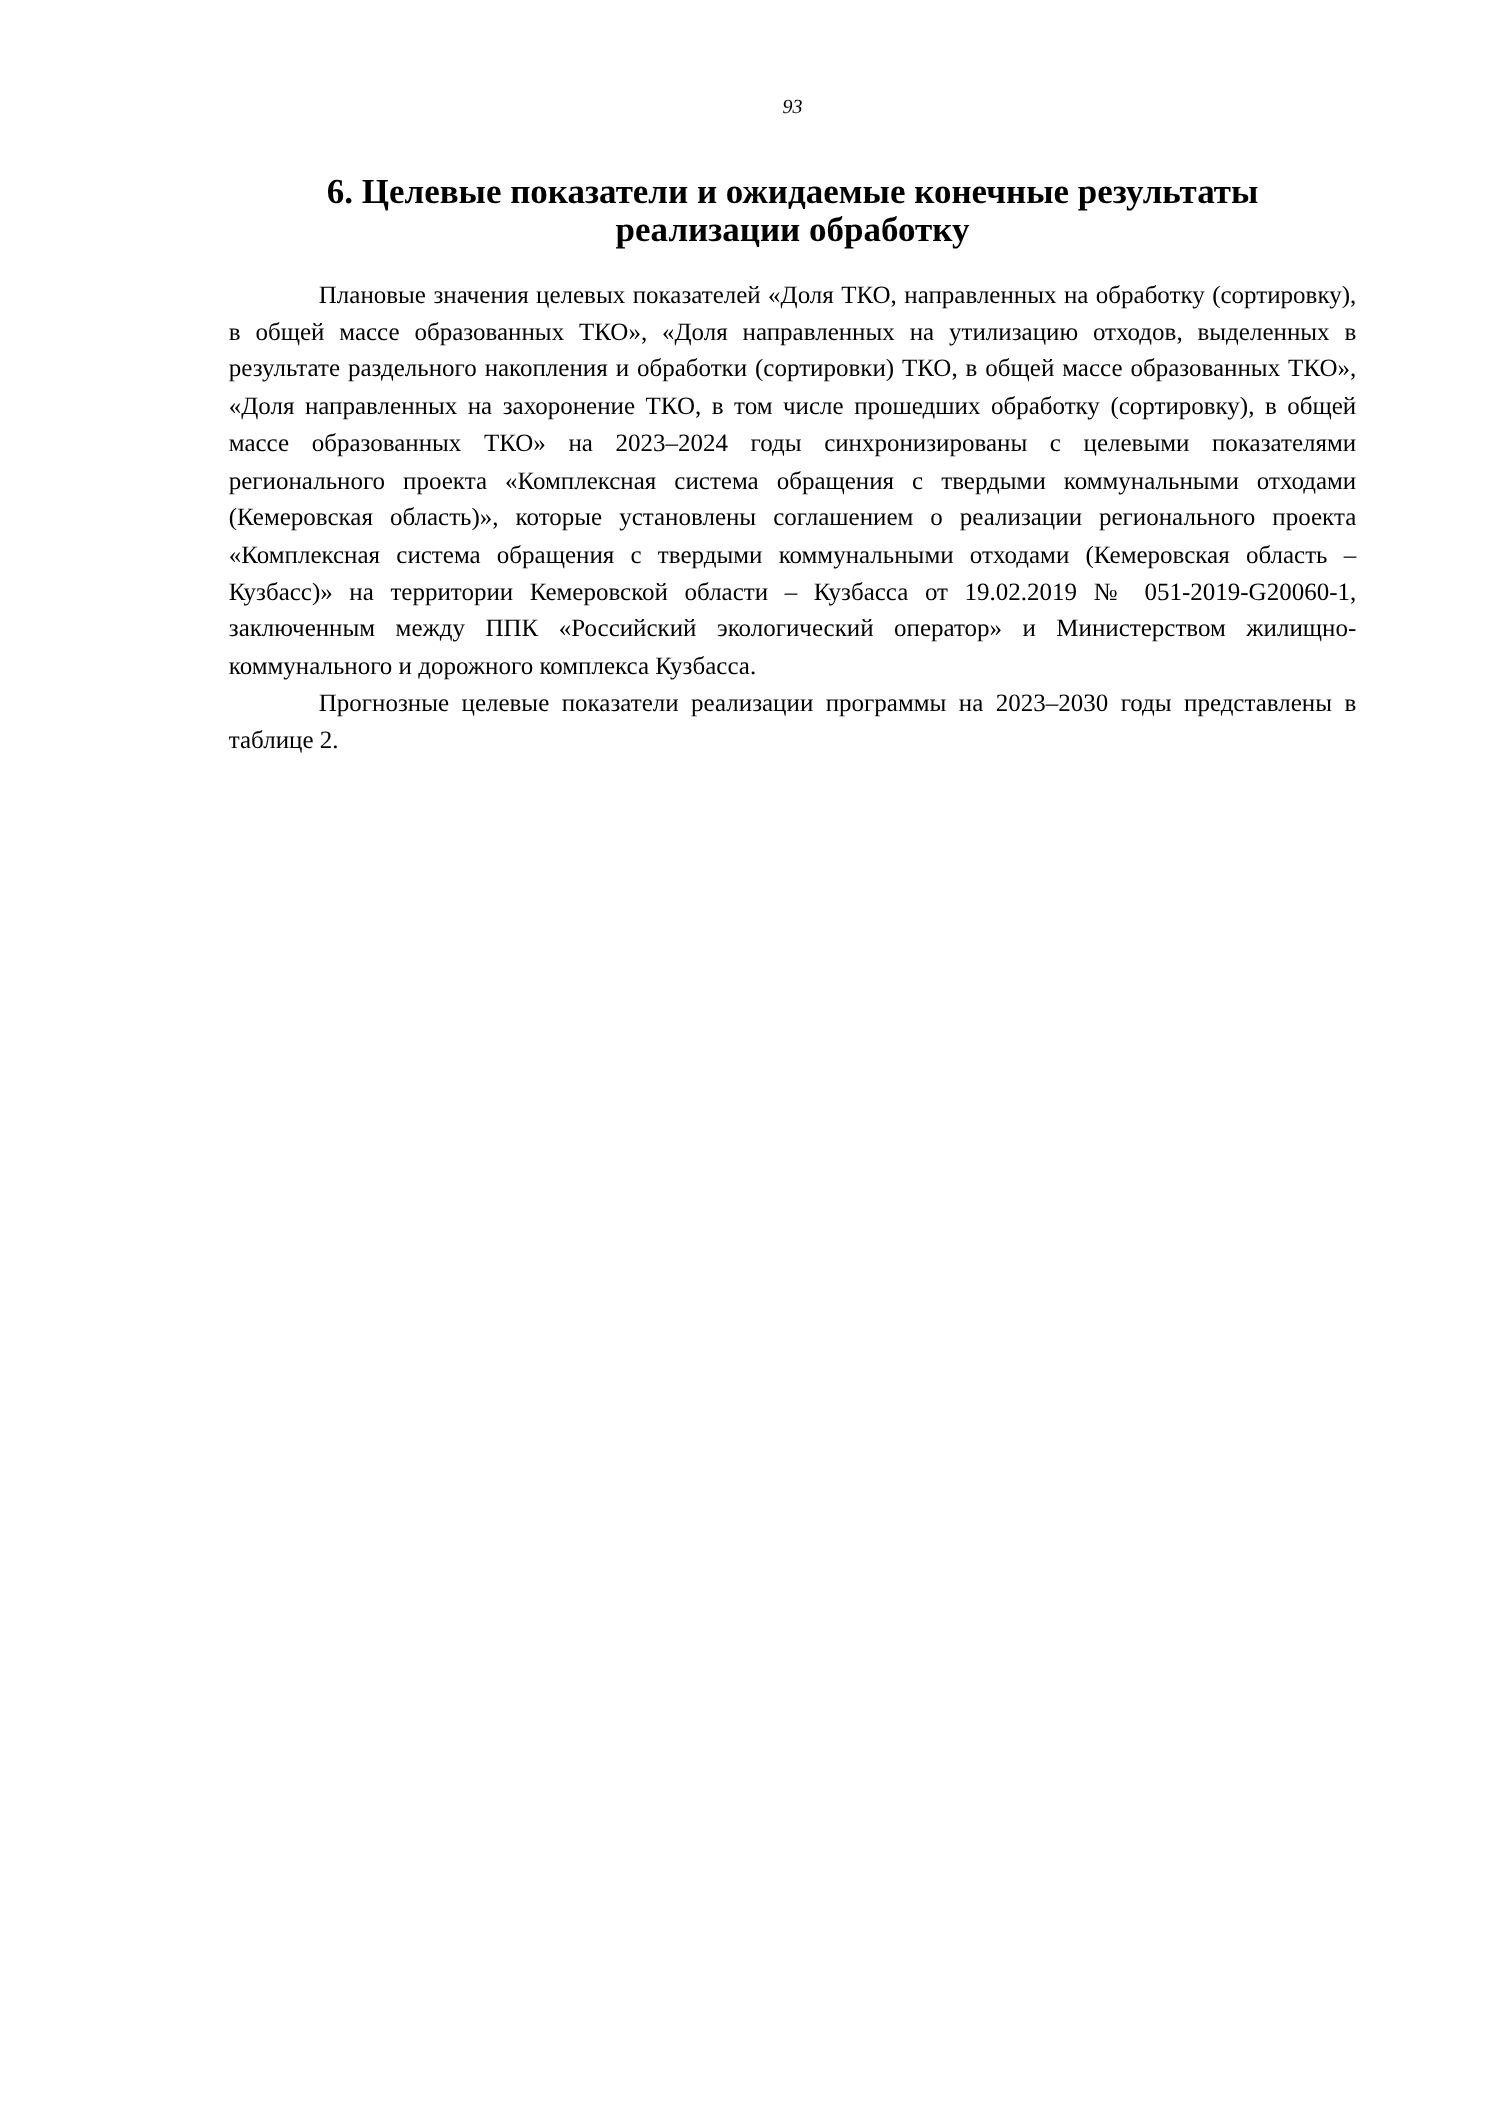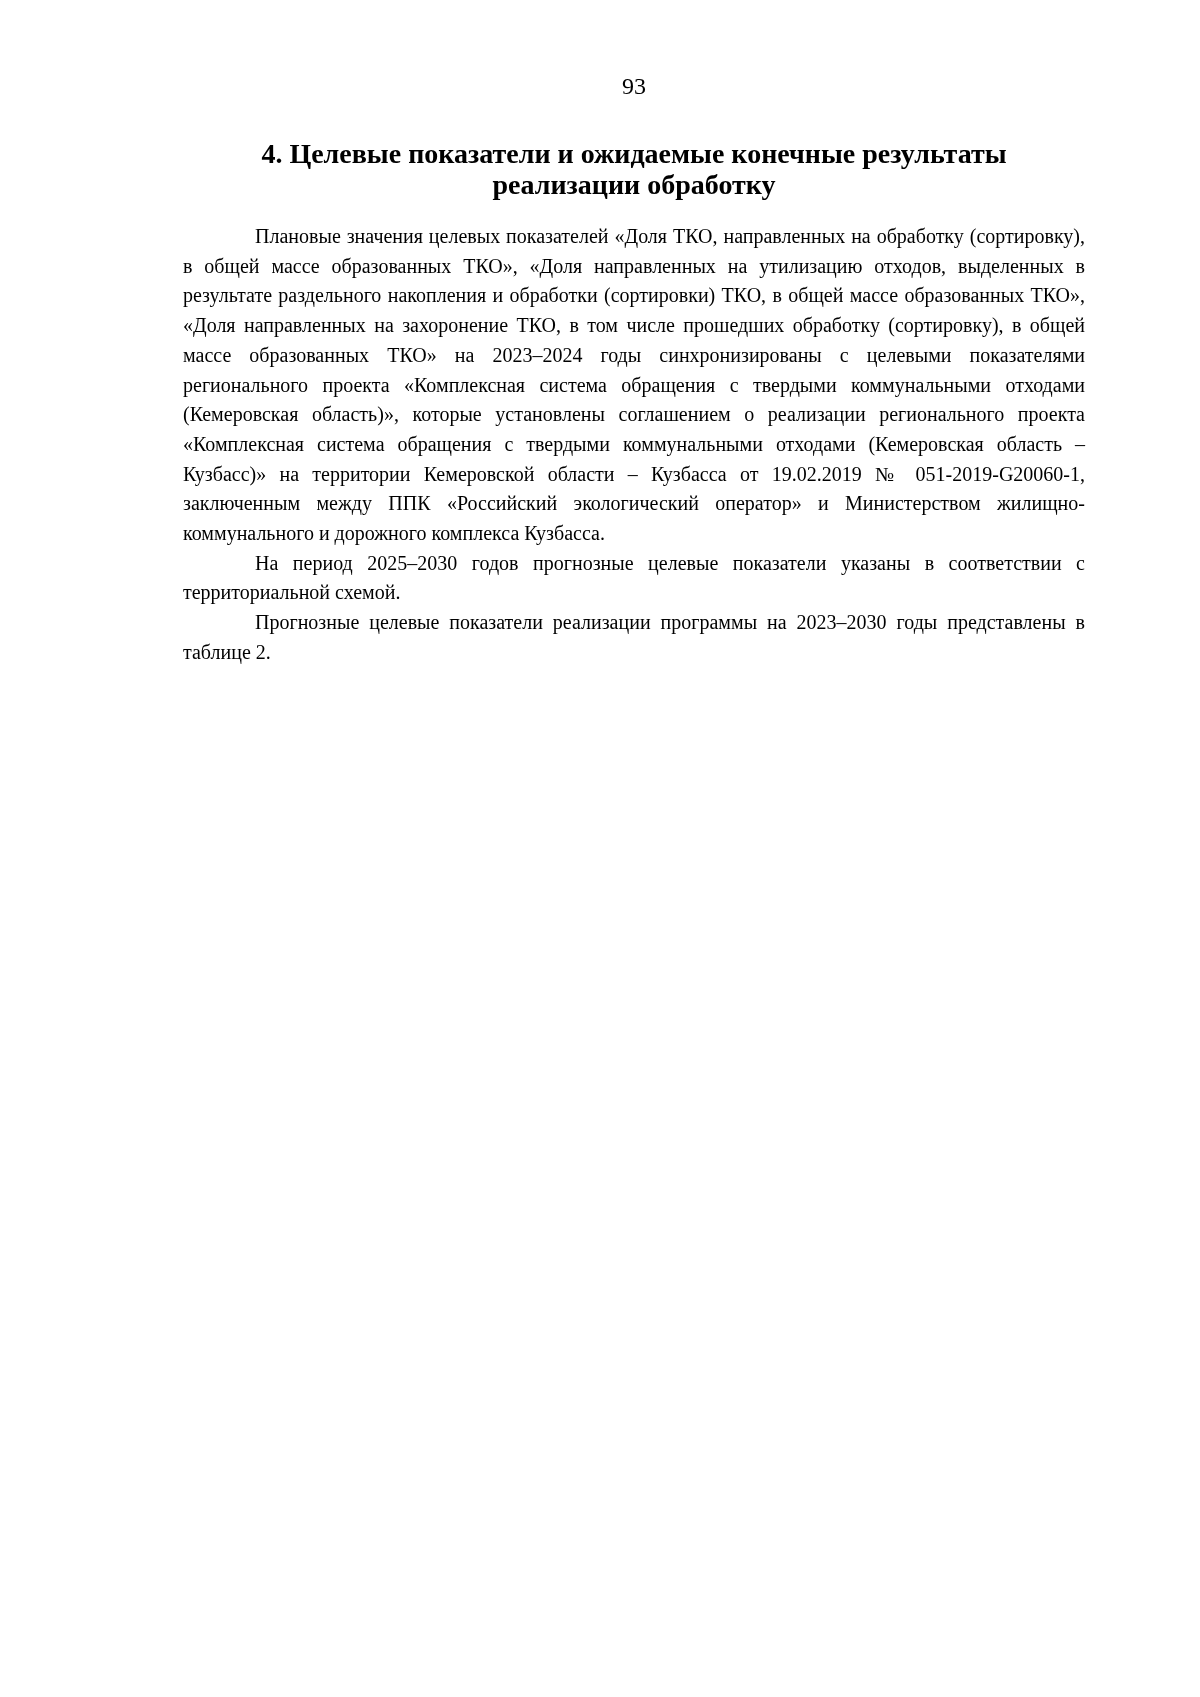--- a/index.html
+++ b/index.html
@@ -14,22 +14,23 @@
       overflow: hidden;
       color: #000000;
       font-family: "Liberation Serif", "DejaVu Serif", serif;
     }
     .page-number {
       position: absolute;
       top: 72px;
       left: 183px;
       width: 902px;
       text-align: center;
-      font-size: 24px;
+      font-size: 16px;
       line-height: 28px;
+      font-style: italic;
     }
     .section-title {
       position: absolute;
       top: 138px;
       left: 183px;
       width: 902px;
       text-align: center;
       font-weight: bold;
       font-size: 28px;
       line-height: 31px;
@@ -49,21 +50,20 @@
       text-align: justify;
       hyphens: none;
     }
   </style>
 </head>
 <body>
 
 <div class="page-number">93</div>
 
 <h2 class="section-title">
-  <span>4. Целевые показатели и ожидаемые конечные результаты</span><br>
+  <span>6. Целевые показатели и ожидаемые конечные результаты</span><br>
   <span>реализации обработку</span>
 </h2>
 
 <div class="body-text">
   <p>Плановые значения целевых показателей «Доля ТКО, направленных на обработку (сортировку), в общей массе образованных ТКО», «Доля направленных на утилизацию отходов, выделенных в результате раздельного накопления и обработки (сортировки) ТКО, в общей массе образованных ТКО», «Доля направленных на захоронение ТКО, в том числе прошедших обработку (сортировку), в общей массе образованных ТКО» на 2023–2024 годы синхронизированы с целевыми показателями регионального проекта «Комплексная система обращения с твердыми коммунальными отходами (Кемеровская область)», которые установлены соглашением о реализации регионального проекта «Комплексная система обращения с твердыми коммунальными отходами (Кемеровская область – Кузбасс)» на территории Кемеровской области – Кузбасса от 19.02.2019 № 051-2019-G20060-1, заключенным между ППК «Российский экологический оператор» и Министерством жилищно-коммунального и дорожного комплекса Кузбасса.</p>
-  <p>На период 2025–2030 годов прогнозные целевые показатели указаны в соответствии с территориальной схемой.</p>
   <p>Прогнозные целевые показатели реализации программы на 2023–2030 годы представлены в таблице 2.</p>
 </div>
 
 </body></html>

